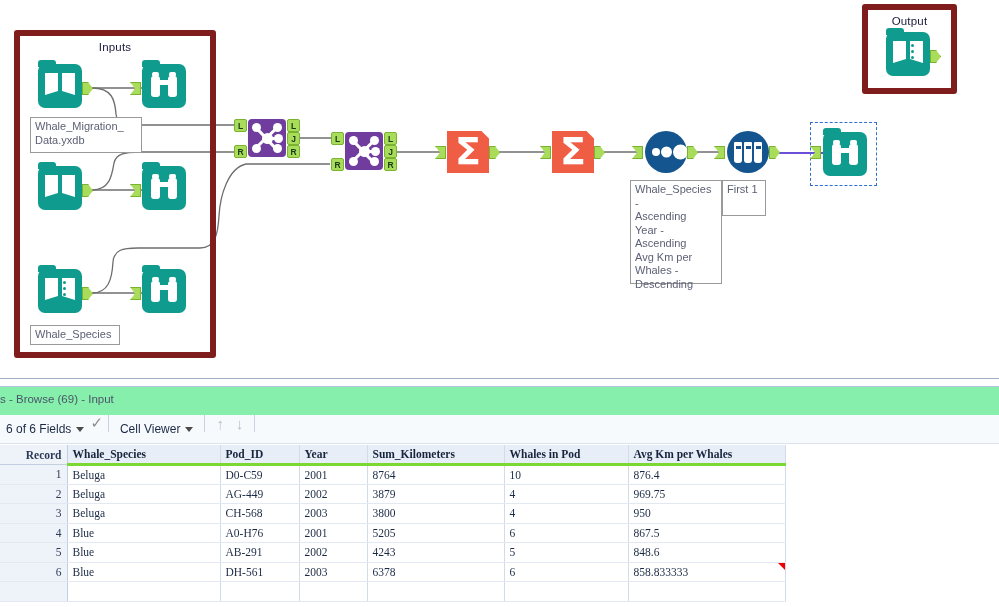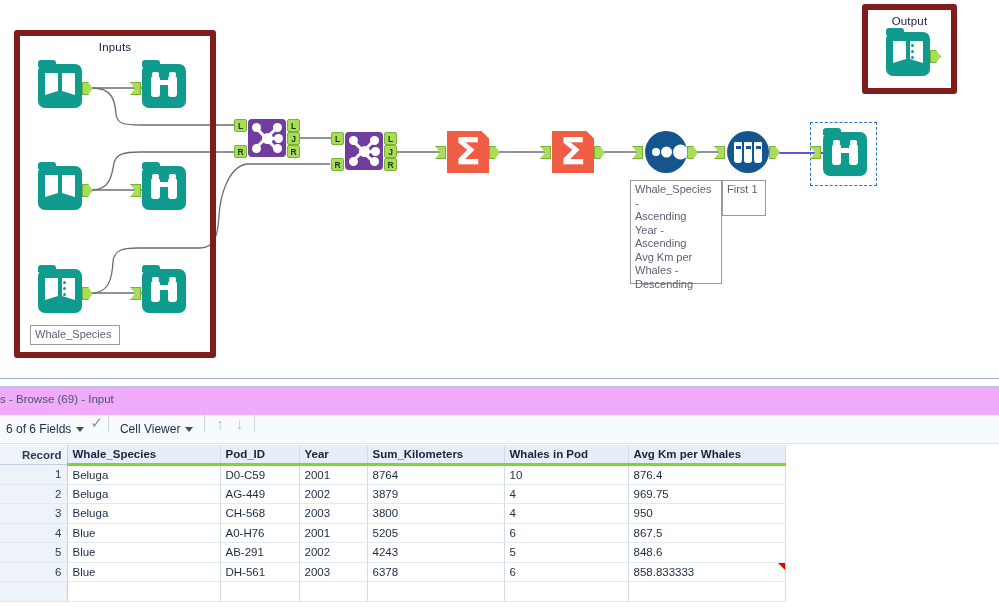--- a/index.html
+++ b/index.html
@@ -202,21 +202,21 @@
 
   
   #results {
     position: absolute; left: 0; top: 378px;
     width: 999px; height: 229px;
     background: #ffffff;
     border-top: 1px solid #9fb0c9;
   }
   #res-tabbar {
     position: absolute; left: 0; top: 7px; width: 999px; height: 35px;
-    background: #f0abfc;
+    background: #86efac;
     border-top: 1px solid #b5c4da;
     border-bottom: 1px solid #b5c4da;
   }
   #res-tab-title {
     position: absolute; left: 0px; top: 6px;
     font-size: 11.5px; color: #4a5568;
   }
   #res-toolbar {
     position: absolute; left: 0; top: 36px; width: 999px; height: 29px;
     background: #f7fAfd;
@@ -237,20 +237,21 @@
   .check { color: #8a8a8a; font-size: 15px; line-height: 1; }
   .tb-sep { width: 1px; height: 17px; background: #c9d2df; margin: 0 5px; }
   .arrow { color: #b9bfc9; font-size: 15px; padding: 0 6px; }
 
   
   #grid {
     position: absolute; left: 0; top: 66px;
     width: 999px; height: 163px;
     overflow: hidden;
     font-size: 11.5px;
+    font-family: Liberation Serif, serif;
   }
   table.dgrid { border-collapse: collapse; table-layout: fixed; }
   table.dgrid th, table.dgrid td {
     border-right: 1px solid #d2dbe8;
     border-bottom: 1px solid #e2e9f3;
     padding: 2px 5px;
     height: 19.5px;
     text-align: left;
     font-weight: normal;
     color: #1b2a44;
@@ -335,20 +336,22 @@
       <div class="foldtab"></div>
       <div class="binoc">
         <div class="tube l"></div>
           <div class="tube r"></div>
         <div class="bridge"></div>
           <div class="cap l"></div>
           <div class="cap r"></div>
       </div>
     </div>
   </div>
+  <div class="annot" style="left:30px; top:117px; width:112px; height:36px;">Whale_Migration_
+Data.yxdb</div>
 
   <div class="tool" style="left:38px; top:166px;">
     <div class="ico-input">
       <div class="foldtab"></div>
       <div class="book">
         <div class="spine"></div>
           <div class="base"></div>
       </div>
     </div>
     <div class="nub out" style="left:44px; top:18px;"></div>

